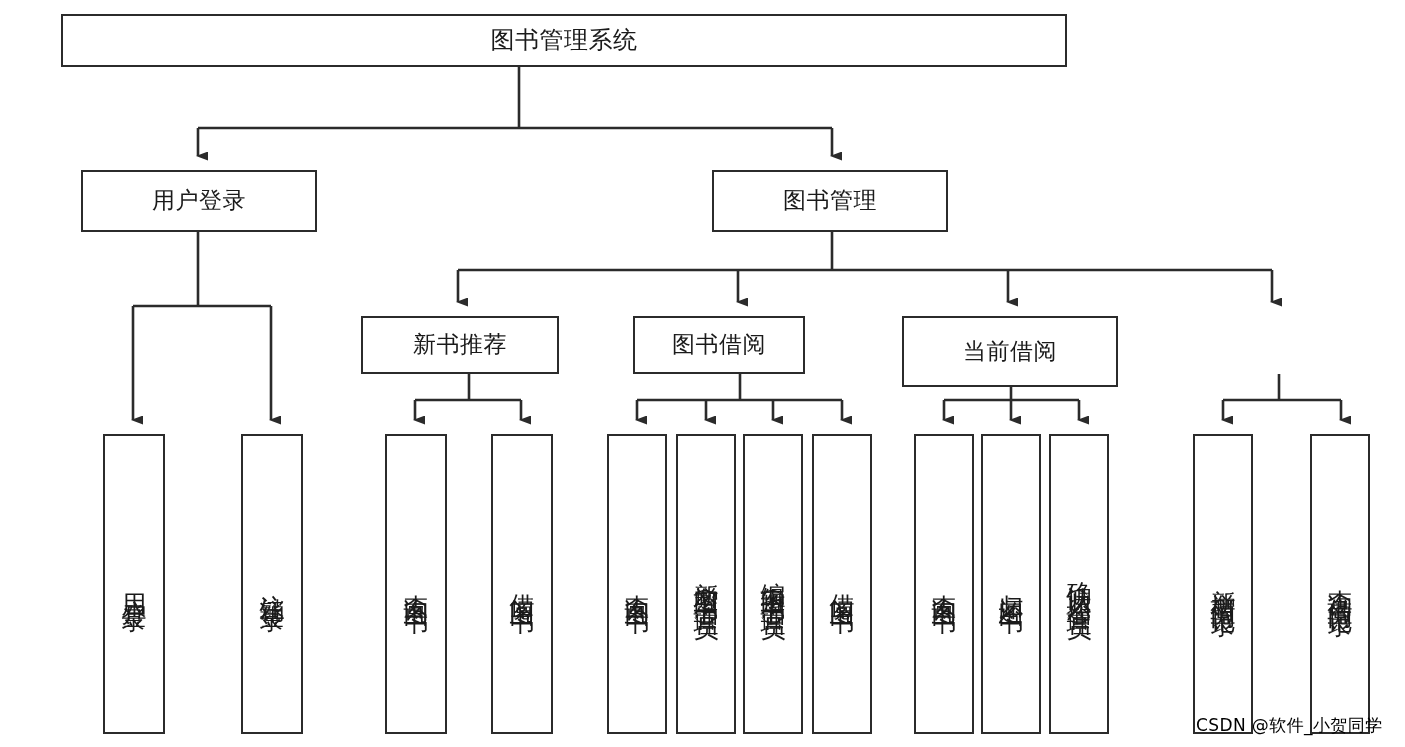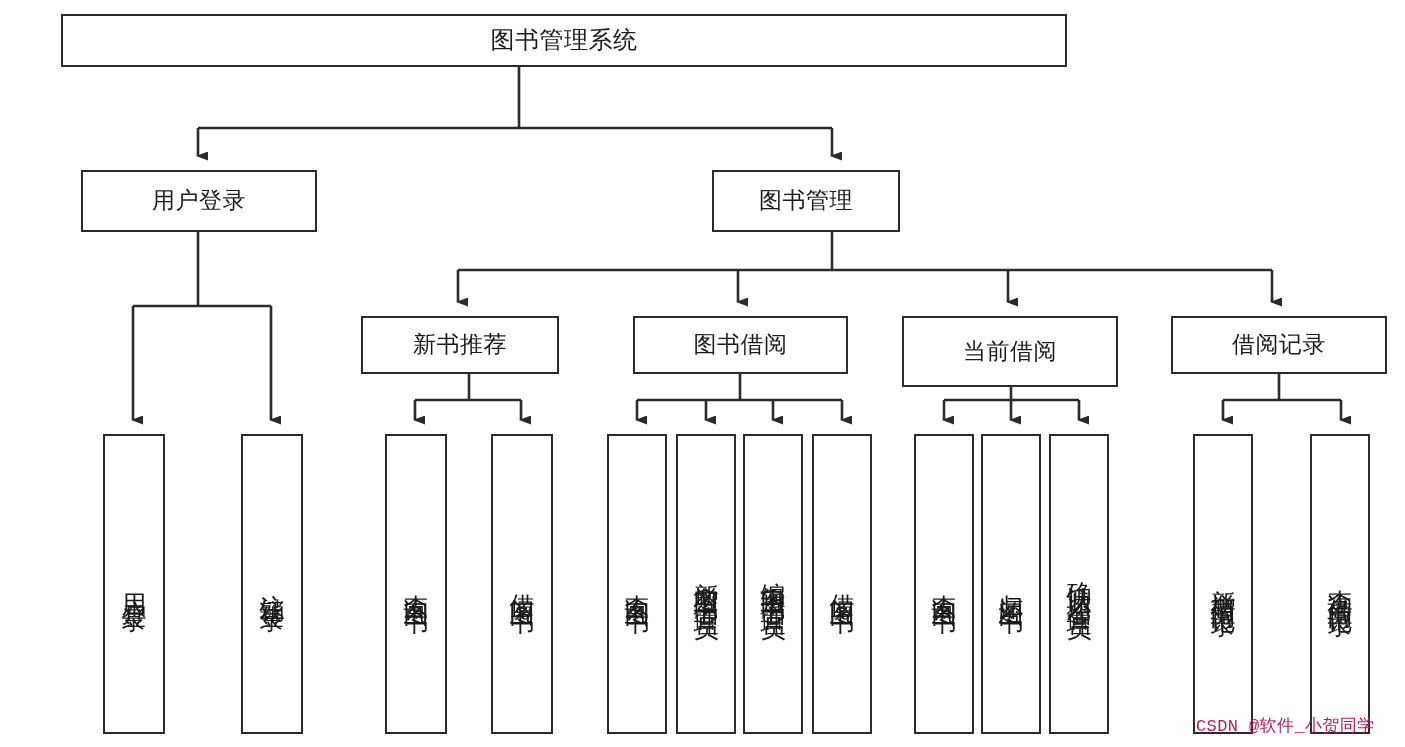--- a/index.html
+++ b/index.html
@@ -62,24 +62,23 @@
     line-height: 1.0;
     letter-spacing: 5px;
     text-align: center;
     max-height: 100%;
   }
   .watermark {
     position: absolute;
     left: 1196px;
     top: 714px;
     font-size: 17px;
-    color: #be185d;
+    color: #000000;
     white-space: nowrap;
     letter-spacing: 0.4px;
-    font-family: Liberation Mono, monospace;
   }
 </style>
 </head>
 <body>
 
 <div id="diagram-root">
 
   <svg class="connectors" viewBox="0 0 1405 747" xmlns="http://www.w3.org/2000/svg">
     <defs>
       <marker id="arrow" markerWidth="10" markerHeight="12" refX="4.5" refY="10" orient="auto" markerUnits="userSpaceOnUse">
@@ -130,36 +129,33 @@
     </g>
   </svg>
 
   <div class="node horiz root" style="left:16px; top:14px; width:1006px; height:53px;margin-left:45px;">
     <span class="label">图书管理系统</span>
   </div>
 
   <div class="node horiz" style="left:81px; top:170px; width:236px; height:62px;">
     <span class="label">用户登录</span>
   </div>
-  <div class="node horiz" style="left:712px; top:170px; width:188px; height:62px;">
+  <div class="node horiz" style="left:712px; top:170px; width:236px; height:62px;">
     <span class="label">图书管理</span>
   </div>
 
   <div class="node horiz" style="left:361px; top:316px; width:198px; height:58px;">
     <span class="label">新书推荐</span>
   </div>
-  <div class="node horiz" style="left:633px; top:316px; width:215px; height:58px;">
+  <div class="node horiz" style="left:633px; top:316px; width:172px; height:58px;">
     <span class="label">图书借阅</span>
   </div>
   <div class="node horiz" style="left:902px; top:316px; width:216px; height:71px;">
     <span class="label">当前借阅</span>
   </div>
-  <div class="node horiz" style="left:1171px; top:316px; width:216px; height:58px;">
-    <span class="label">借阅记录</span>
-  </div>
 
   <div class="node vert" style="left:103px; top:434px; width:62px; height:300px;">
     <span class="label">用户登录</span>
   </div>
   <div class="node vert" style="left:241px; top:434px; width:62px; height:300px;">
     <span class="label">注销登录</span>
   </div>
 
   <div class="node vert" style="left:385px; top:434px; width:62px; height:300px;">
     <span class="label">查询图书</span>

